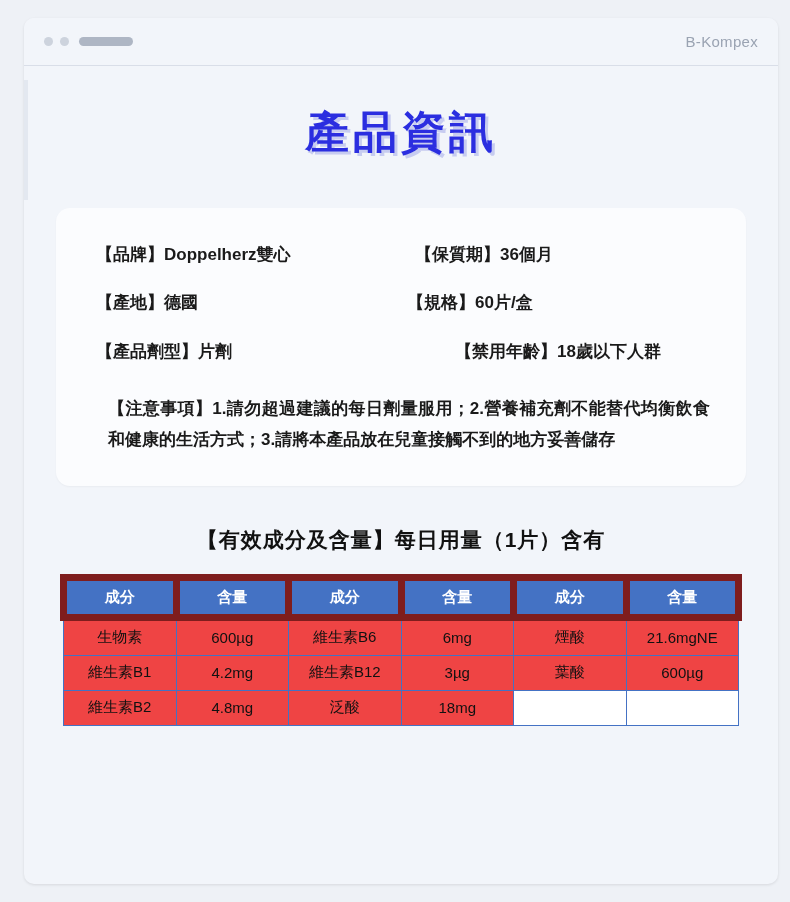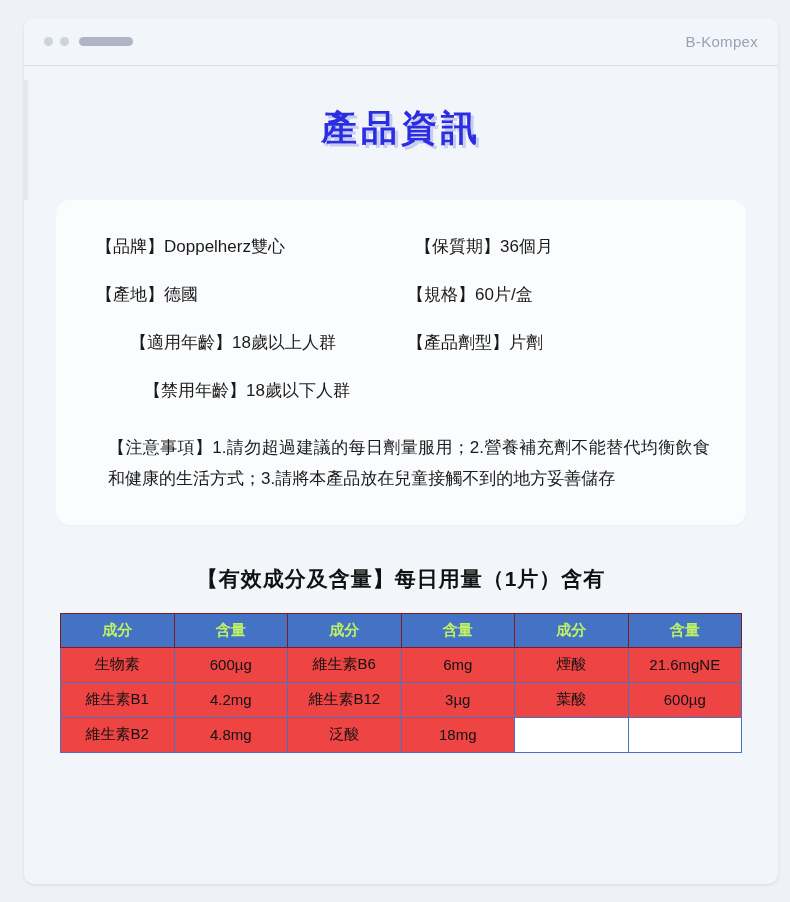--- a/index.html
+++ b/index.html
@@ -69,36 +69,37 @@
     width: 4px;
     height: 120px;
     background: #e3e8f0;
   }
 
   
   .title {
     text-align: center;
     margin-top: 42px;
     font-family: "DejaVu Sans", sans-serif;
-    font-size: 36px;
+    font-size: 44px;
     font-weight: bold;
     color: #2b2ee0;
     letter-spacing: 4px;
     text-shadow: 3px 3px 0 rgba(120,130,220,0.35);
     line-height: 1.1;
   }
 
   
   .info-card {
     margin: 52px 32px 0 32px;
     background: #fbfcfe;
     border-radius: 14px;
     padding: 36px 34px 30px 34px;
     box-sizing: border-box;
     box-shadow: 0 1px 2px rgba(0,0,0,0.04);
+    font-weight: bold;
   }
   .info-grid {
     display: grid;
     grid-template-columns: 1fr 1fr;
     row-gap: 26px;
   }
   .info-item {
     font-size: 17px;
     color: #1a1a1a;
     line-height: 1.3;
@@ -139,24 +140,24 @@
   }
   table.ingr {
     width: 100%;
     border-collapse: collapse;
     font-size: 15px;
     color: #111;
     table-layout: fixed;
   }
   table.ingr th {
     background: #4472c4;
-    color: #bef264;
+    color: #ffffff;
     font-weight: bold;
     padding: 7px 2px;
-    border: 1px solid #7f1d1d;
+    border: 7px solid #7f1d1d;
     text-align: center;
     font-size: 15px;
   }
   table.ingr td {
     border: 1px solid #4472c4;
     text-align: center;
     padding: 7px 2px;
     background: #ef4444;
     height: 20px;
   }
@@ -181,21 +182,20 @@
   <div class="title">產品資訊</div>
 
   <div class="info-card">
     <div class="info-grid">
       <div class="info-item col-left">【品牌】Doppelherz雙心</div>
       <div class="info-item col-right">【保質期】36個月</div>
 
       <div class="info-item col-left">【產地】德國</div>
 
       <div class="info-item col-left">【規格】60片/盒</div>
-      <div class="info-item r3">【適用年齡】18歲以上人群</div>
 
       <div class="info-item col-left">【產品劑型】片劑</div>
       <div class="info-item r4">【禁用年齡】18歲以下人群</div>
 
     </div>
 
     <div class="notes">【注意事項】1.請勿超過建議的每日劑量服用；2.營養補充劑不能替代均衡飲食和健康的生活方式；3.請將本產品放在兒童接觸不到的地方妥善儲存</div>
   </div>
 
   <div class="ingr-heading">【有效成分及含量】每日用量（1片）含有</div>

